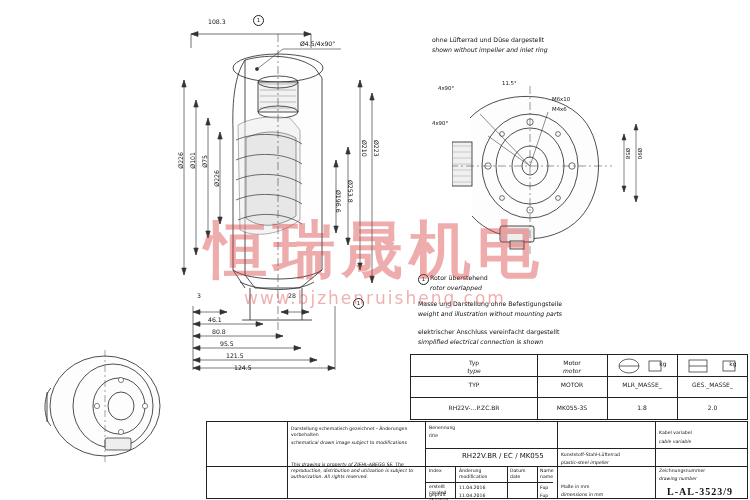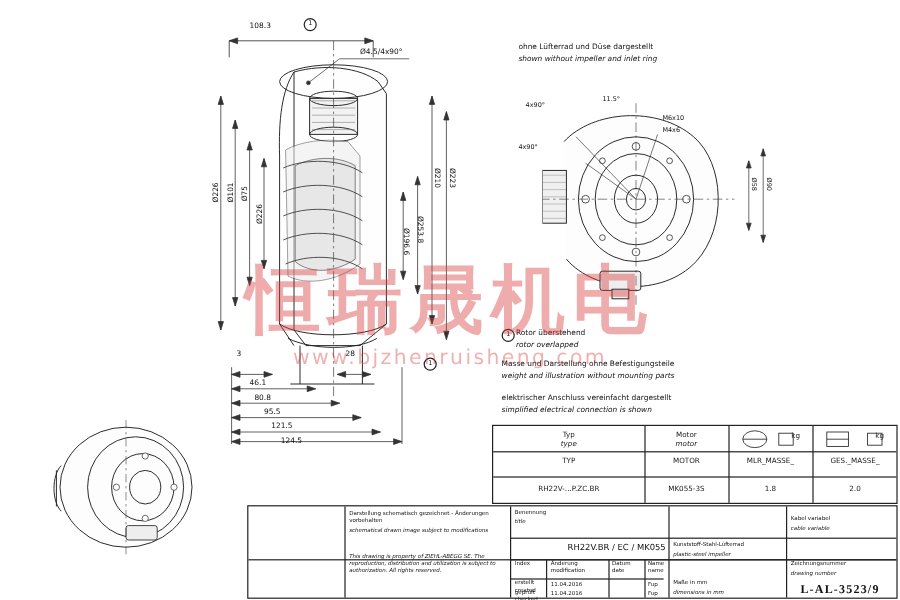--- a/index.html
+++ b/index.html
@@ -380,21 +380,21 @@
     <div class="vline" style="left:248px;top:44px;"></div>
     <div class="vline" style="left:300px;top:44px;"></div>
     <div class="vline" style="left:330px;top:44px;"></div>
 
     <div class="abs txt xs" style="left:84px;top:4px;width:130px;white-space:normal;">Darstellung schematisch gezeichnet - Änderungen vorbehalten</div>
     <div class="abs txt xs it" style="left:84px;top:18px;width:130px;white-space:normal;">schematical drawn image subject to modifications</div>
     <div class="abs txt xs it" style="left:84px;top:40px;width:130px;white-space:normal;line-height:1.35;">This drawing is property of ZIEHL-ABEGG SE. The reproduction, distribution and utilization is subject to authorization. All rights reserved.</div>
 
     <div class="abs txt xs" style="left:222px;top:3px;">Benennung</div>
     <div class="abs txt xs it" style="left:222px;top:11px;">title</div>
-    <div class="abs txt" style="left:266px;top:30px;font-size:7px;">RH22V.BR / EC / MK055</div>
+    <div class="abs txt" style="left:255px;top:30px;font-size:7px;">RH22V.BR / EC / MK055</div>
 
     <div class="abs txt xs" style="left:354px;top:30px;">Kunststoff-Stahl-Lüfterrad</div>
     <div class="abs txt xs it" style="left:354px;top:38px;">plastic-steel impeller</div>
     <div class="abs txt xs" style="left:452px;top:8px;">Kabel variabel</div>
     <div class="abs txt xs it" style="left:452px;top:17px;">cable variable</div>
 
     <div class="abs txt xs" style="left:222px;top:46px;">Index</div>
     <div class="abs txt xs" style="left:252px;top:46px;">Änderung
 modification</div>
     <div class="abs txt xs" style="left:303px;top:46px;">Datum

